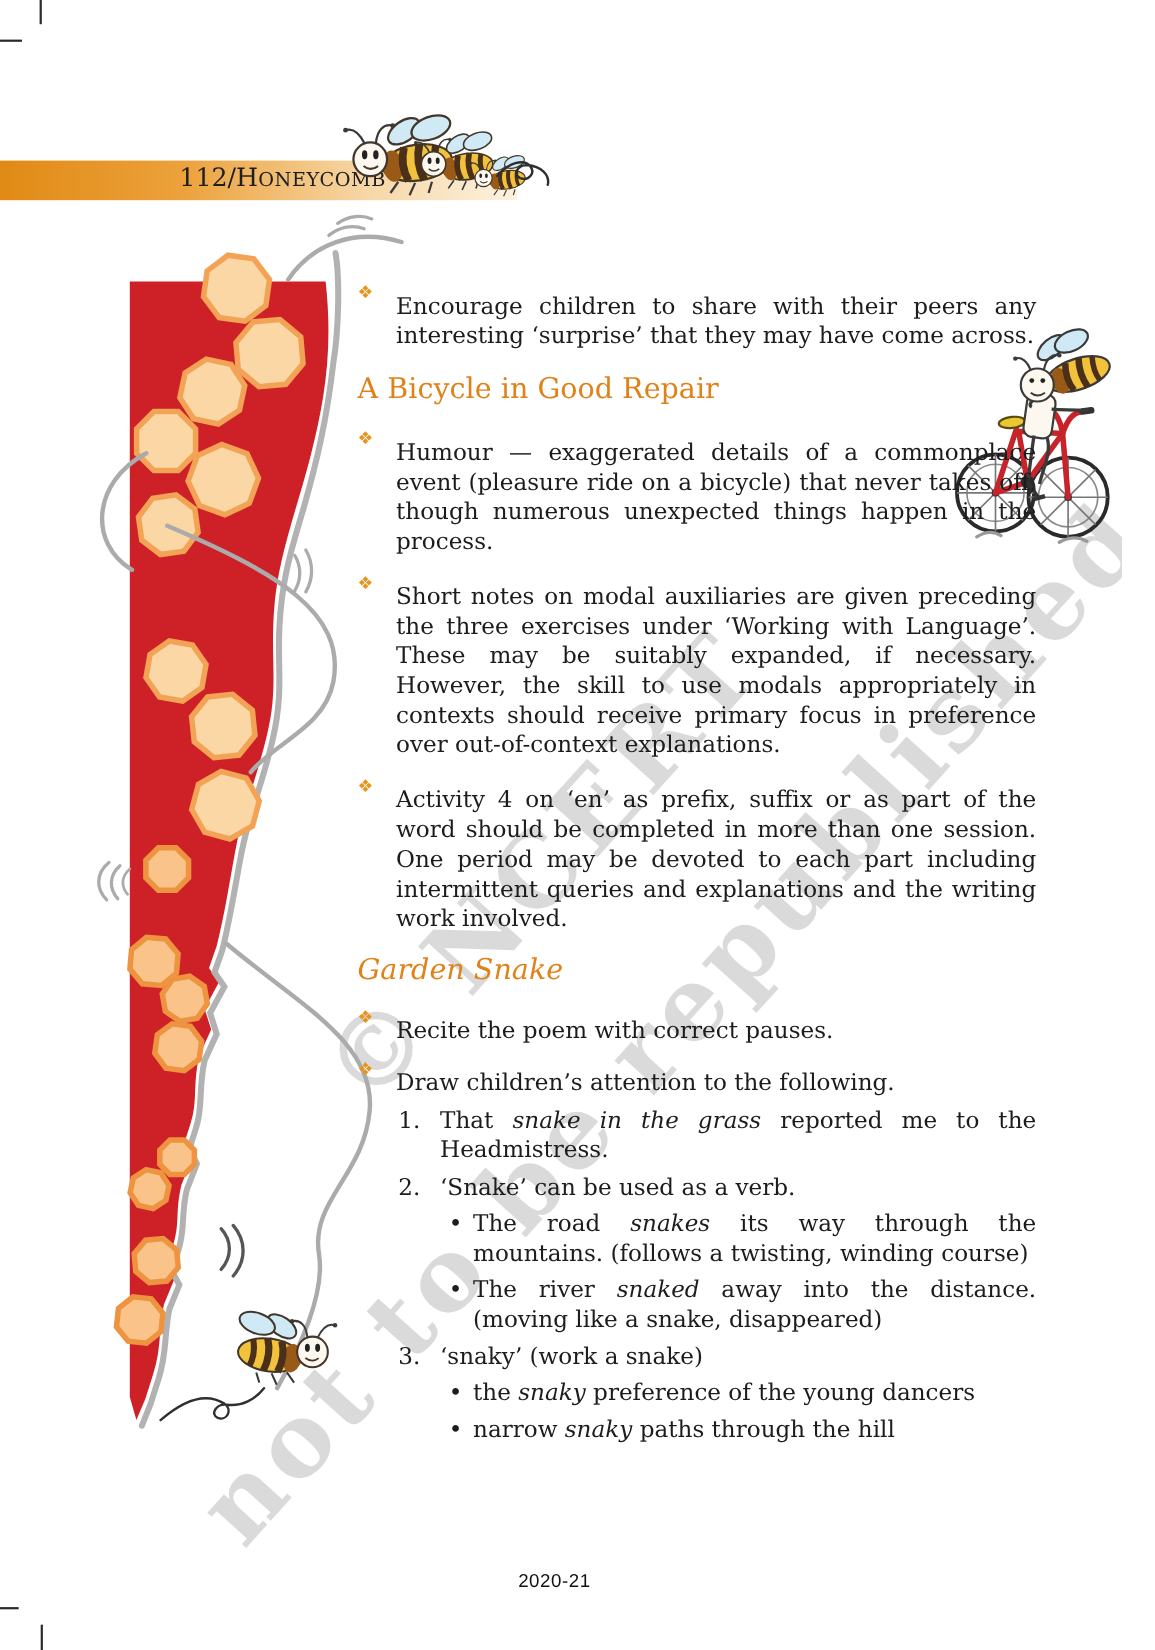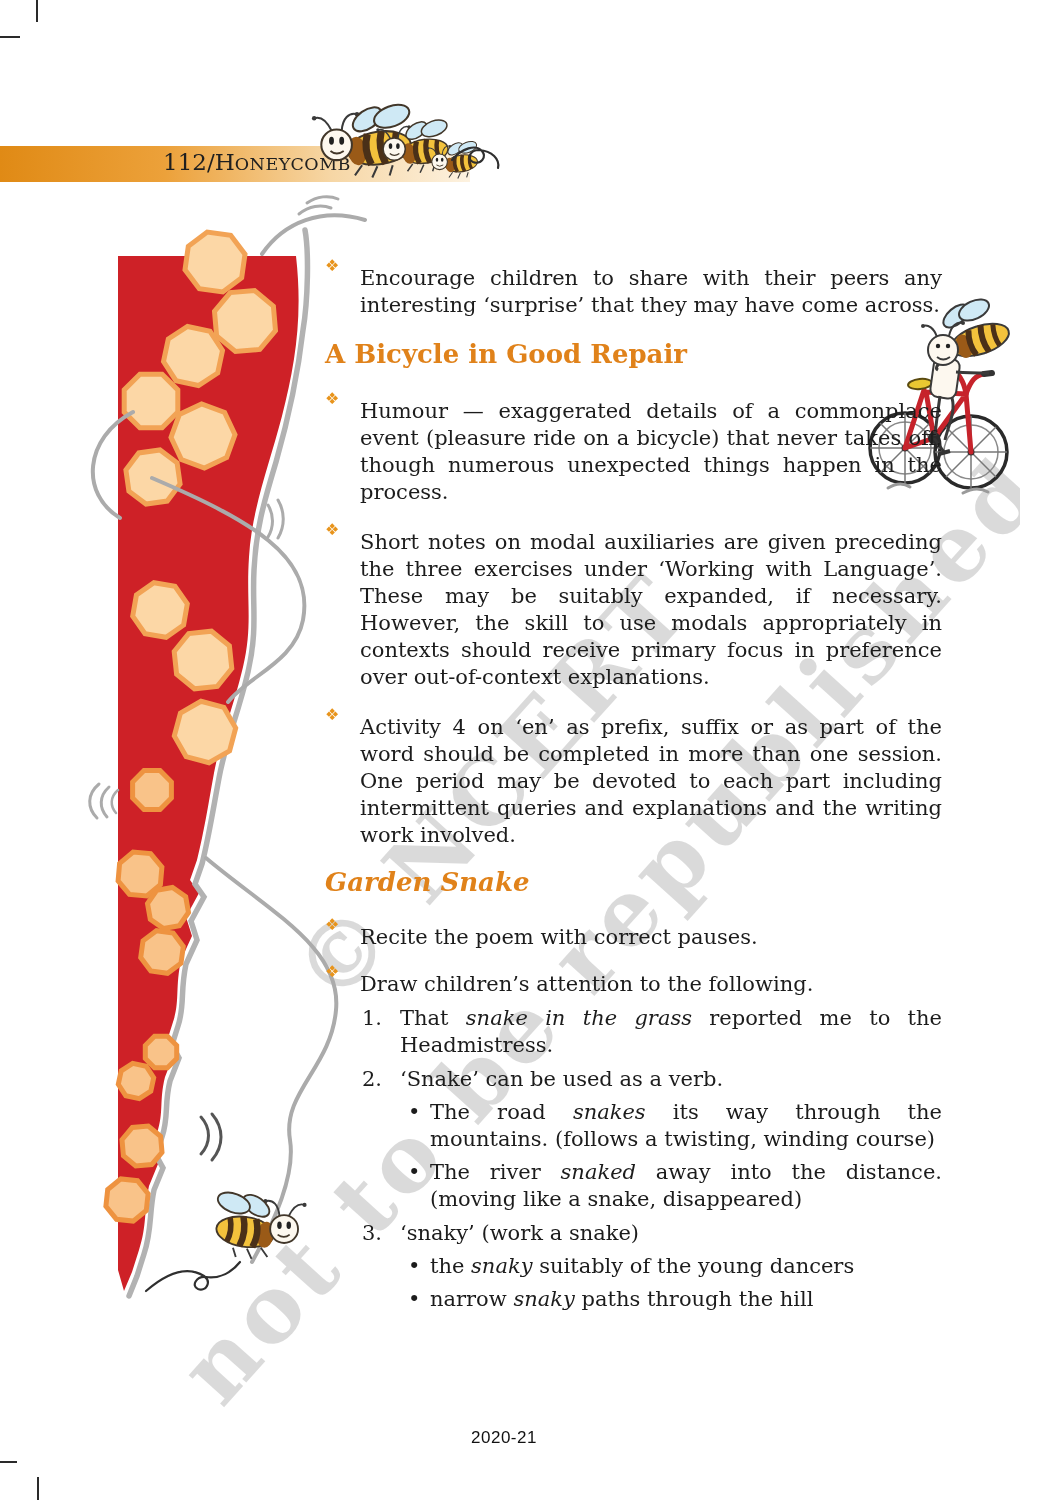--- a/index.html
+++ b/index.html
@@ -50,21 +50,21 @@
   em { }
   .bullet { display:flex; }
   .bullet .marker {
     flex:none; width:35px; font-family:"DejaVu Sans", sans-serif;
     font-size:16px; color:var(--bullet-orange,#e8941c); padding-top:2px;
   }
   .bullet .btext { flex:1;margin-top:15px; }
   .mb20{margin-bottom:20px;} .mb14{margin-bottom:14px;} .mb8{margin-bottom:8px;}
   .mb18{margin-bottom:18px;} .mb12{margin-bottom:12px;} .mb5{margin-bottom:5px;} .mb7{margin-bottom:7px;}
   .sec-head {
-    font-size:26px; font-weight:bold; color:var(--accent-orange,#e0821a);
+    font-size:26px; font-weight:normal; color:var(--accent-orange,#e0821a);
     margin-top:10px; line-height:30px; text-align:right;
   }
   .sec-head.italic { font-style:italic; }
   .num-item { display:flex; margin-bottom:7px; }
   .num-item .num { flex:none; margin-left:37px; width:38px; }
   .num-item .num-body { flex:1; }
   .note { margin-top:8px; }
   .sub-bullet { display:flex; margin-top:6px; margin-left:8px; }
   .sub-bullet .dot { flex:none; width:22px; }
   .sub-bullet .stext { flex:1; }
@@ -294,21 +294,21 @@
         </div>
       </div>
     </div>
 
     <div class="num-item">
       <span class="num">3.</span>
       <div class="num-body">
         <p><span>‘snaky’ (work a snake)</span></p>
         <div class="sub-bullet">
           <span class="dot">•</span>
-          <p class="stext"><span>the </span><em>snaky</em><span> suitably of the young dancers</span></p>
+          <p class="stext"><span>the </span><em>snaky</em><span> preference of the young dancers</span></p>
         </div>
         <div class="sub-bullet">
           <span class="dot">•</span>
           <p class="stext"><span>narrow </span><em>snaky</em><span> paths through the hill</span></p>
         </div>
       </div>
     </div>
 
   </div>
 

